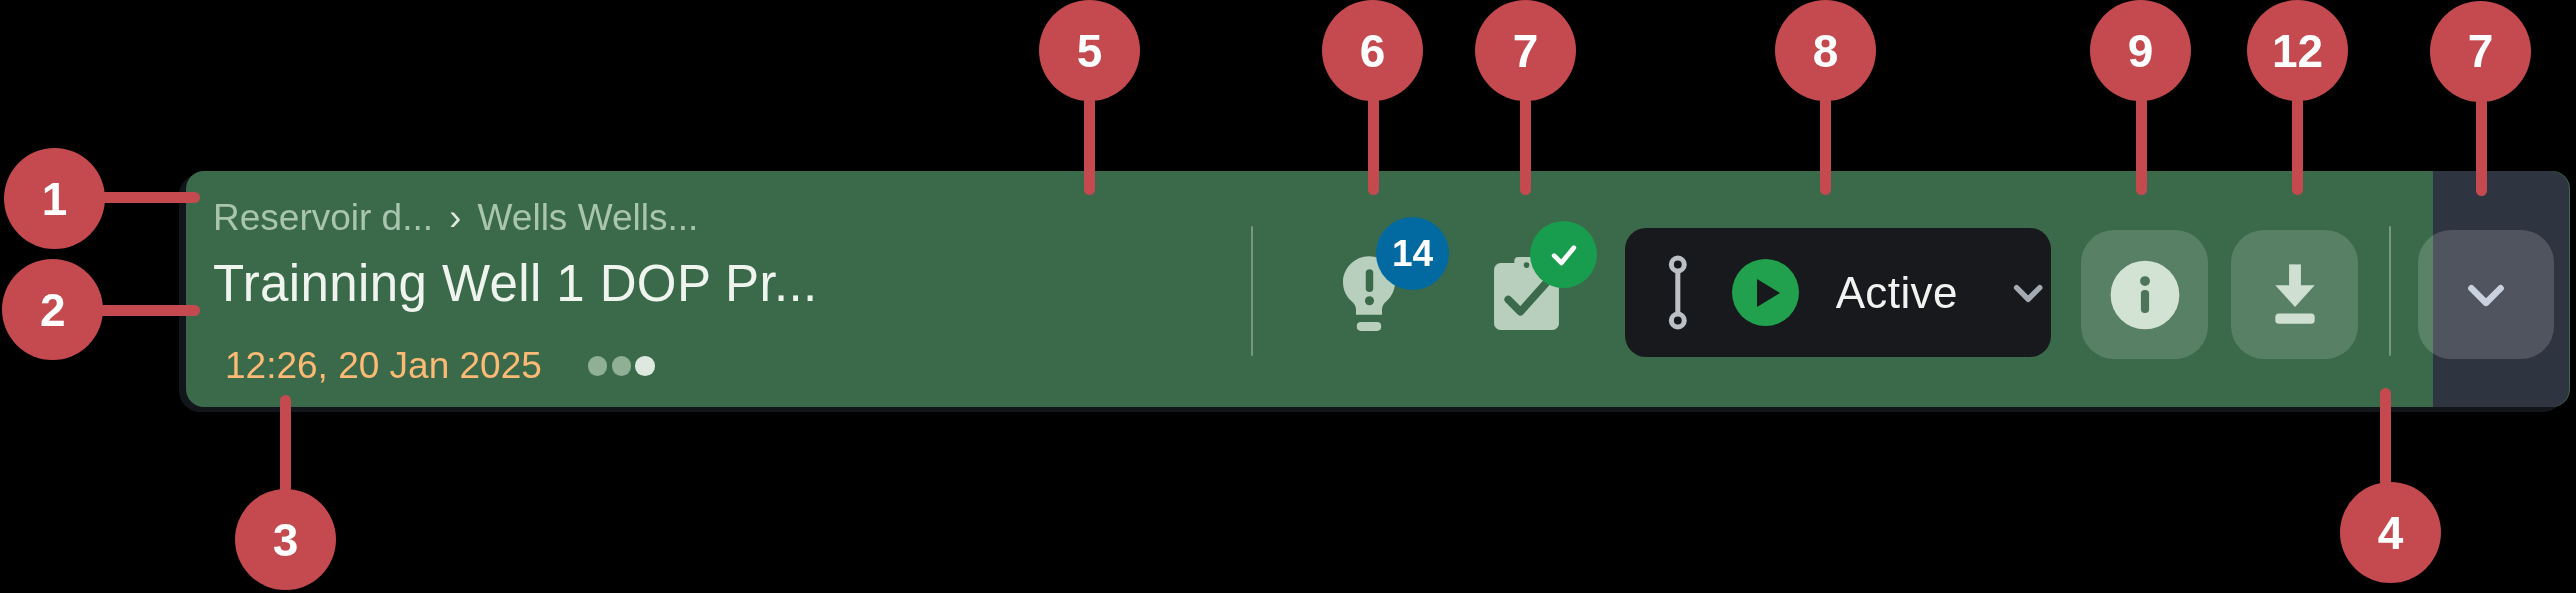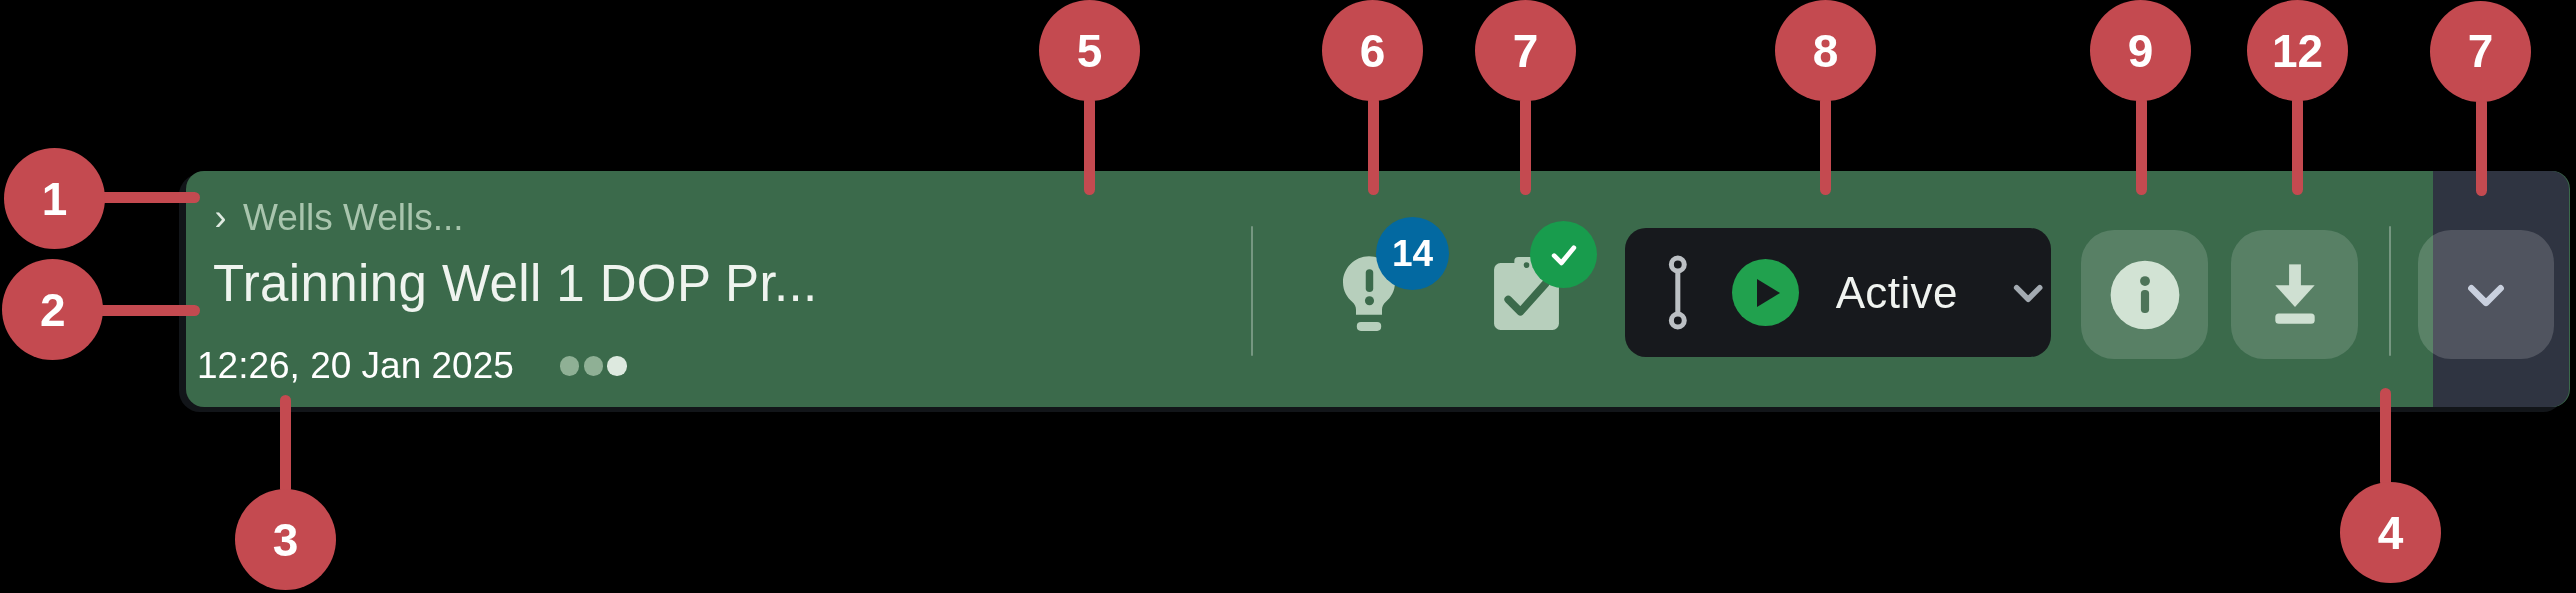--- a/index.html
+++ b/index.html
@@ -13,22 +13,22 @@
            background:#3B6A4B;border-radius:18px;z-index:2;}
   .dark-section{position:absolute;left:2247px;top:0;width:136px;height:236px;
                 background:#2F3441;border-radius:0 18px 18px 0;}
 
   .crumb-row{position:absolute;left:27px;top:21px;height:51px;display:flex;align-items:center;
              gap:14.7px;font-size:37px;color:#A9C5AE;}
   .crumb-sep{color:#DFEAE1;font-size:36px;padding:0 1.6px;}
   .title-row{position:absolute;left:27px;top:80px;height:64px;display:flex;align-items:center;}
   .doc-title{font-size:51px;font-weight:500;color:#EFF4EF;letter-spacing:0.4px;}
   .revision{position:absolute;left:743px;top:91px;font-size:37px;color:#A9C5AE;white-space:nowrap;}
-  .time-row{position:absolute;left:11px;top:168px;height:54px;display:flex;align-items:center;gap:46px;
-            font-size:37px;color:#ffffff;}
+  .time-row{position:absolute;left:39px;top:168px;height:54px;display:flex;align-items:center;gap:46px;
+            font-size:37px;color:#fdba74;}
   .dots{display:flex;align-items:center;gap:4.1px;cursor:pointer;}
   .dots i{display:block;width:19.6px;height:19.6px;border-radius:50%;background:#8FB095;}
   .dots i:last-child{background:#DDE9DF;}
 
   .vdiv{position:absolute;top:55px;width:2.4px;height:130px;background:rgba(255,255,255,.30);border-radius:1.6px;}
   .vdiv.d1{left:1065px;} .vdiv.d2{left:2203px;}
 
   .iconwrap{position:absolute;} 
   .badge{position:absolute;display:flex;align-items:center;justify-content:center;border-radius:50%;
          color:#fff;font-weight:bold;}
@@ -71,20 +71,21 @@
 <body>
 
 <div class="stage">
 
   <div class="toolbar-backing"></div>
 
   <div class="toolbar">
     <div class="dark-section"></div>
 
     <div class="crumb-row">
+      <span>Reservoir d...</span>
       <span class="crumb-sep">›</span>
       <span>Wells Wells...</span>
     </div>
 
     <div class="title-row">
       <span class="doc-title">Trainning Well 1 DOP Pr...</span>
     </div>
 
     <div class="time-row">
       <span>12:26, 20 Jan 2025</span>

